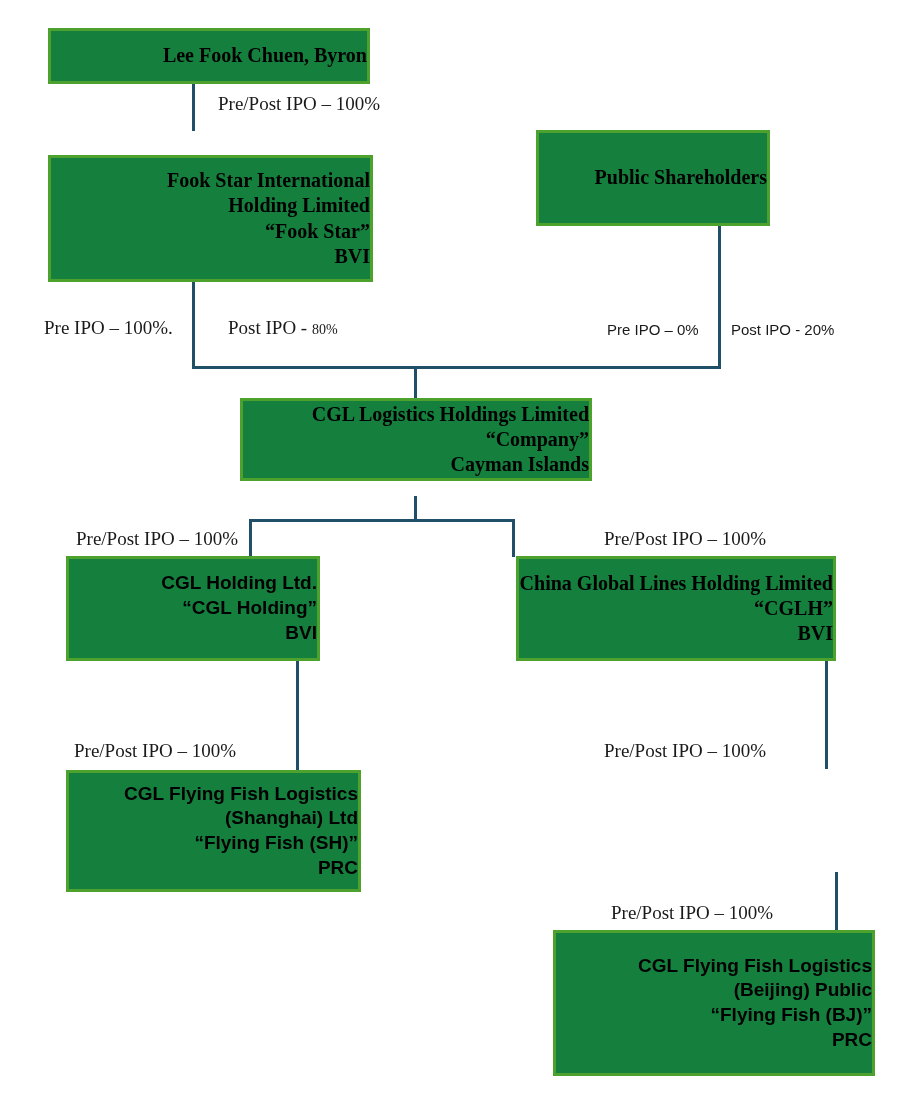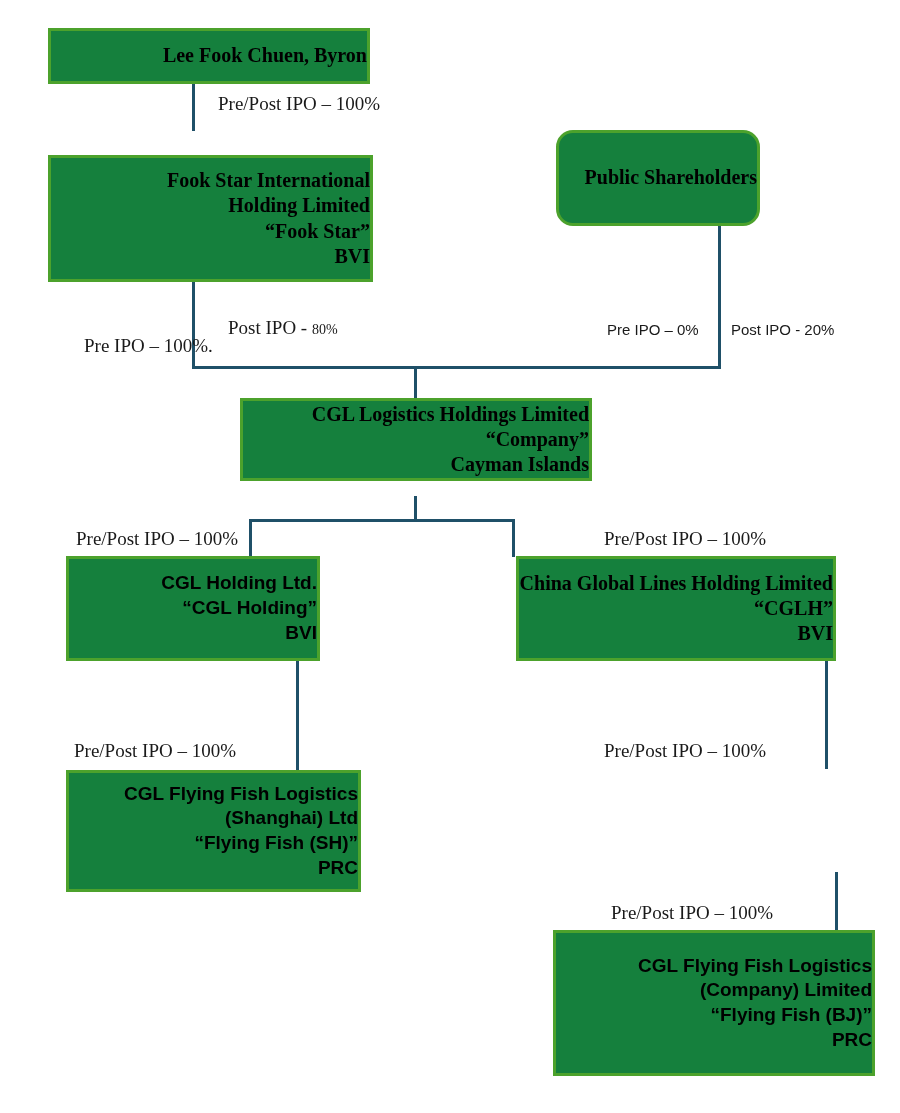--- a/index.html
+++ b/index.html
@@ -57,21 +57,21 @@
     <span class="ln">Lee Fook Chuen, Byron</span>
   </div>
 
   <div class="box serif" style="left:48px;top:130px;width:325px;height:127px;margin-top:25px;">
     <span class="ln">Fook Star International</span>
     <span class="ln">Holding Limited</span>
     <span class="ln">“Fook Star”</span>
     <span class="ln">BVI</span>
   </div>
 
-  <div class="box serif" style="left:556px;top:130px;width:204px;height:96px;border-radius:17px;">
+  <div class="box serif" style="left:536px;top:130px;width:234px;height:96px;">
     <span class="ln">Public Shareholders</span>
   </div>
 
   <div class="box serif" style="left:240px;top:398px;width:352px;height:83px;">
     <span class="ln">CGL Logistics Holdings Limited</span>
     <span class="ln">“Company”</span>
     <span class="ln">Cayman Islands</span>
   </div>
 
   <div class="box sans" style="left:66px;top:556px;width:254px;height:105px;padding-left:38px;">
@@ -89,28 +89,28 @@
   <div class="box sans" style="left:66px;top:770px;width:295px;height:122px;">
     <span class="ln">CGL Flying Fish Logistics</span>
     <span class="ln">(Shanghai) Ltd</span>
     <span class="ln">“Flying Fish (SH)”</span>
     <span class="ln">PRC</span>
   </div>
 
 
   <div class="box sans" style="left:553px;top:930px;width:322px;height:146px;">
     <span class="ln">CGL Flying Fish Logistics</span>
-    <span class="ln">(Company) Limited</span>
+    <span class="ln">(Beijing) Public</span>
     <span class="ln">“Flying Fish (BJ)”</span>
     <span class="ln">PRC</span>
   </div>
 
   <div class="lbl lbl-serif" style="left:218px;top:93px;">Pre/Post IPO – 100%</div>
 
-  <div class="lbl lbl-serif" style="left:44px;top:335px;margin-left:40px;">Pre IPO – 100%.</div>
+  <div class="lbl lbl-serif" style="left:44px;top:317px;">Pre IPO – 100%.</div>
 
   <div class="lbl" style="left:228px;top:317px;">
     <span class="lbl-serif">Post IPO - </span><span class="lbl-sm">80%</span>
   </div>
 
   <div class="lbl lbl-sans" style="left:607px;top:321px;">Pre IPO – 0%</div>
 
   <div class="lbl lbl-sans" style="left:731px;top:321px;">Post IPO - 20%</div>
 
   <div class="lbl lbl-serif" style="left:76px;top:528px;">Pre/Post IPO – 100%</div>

